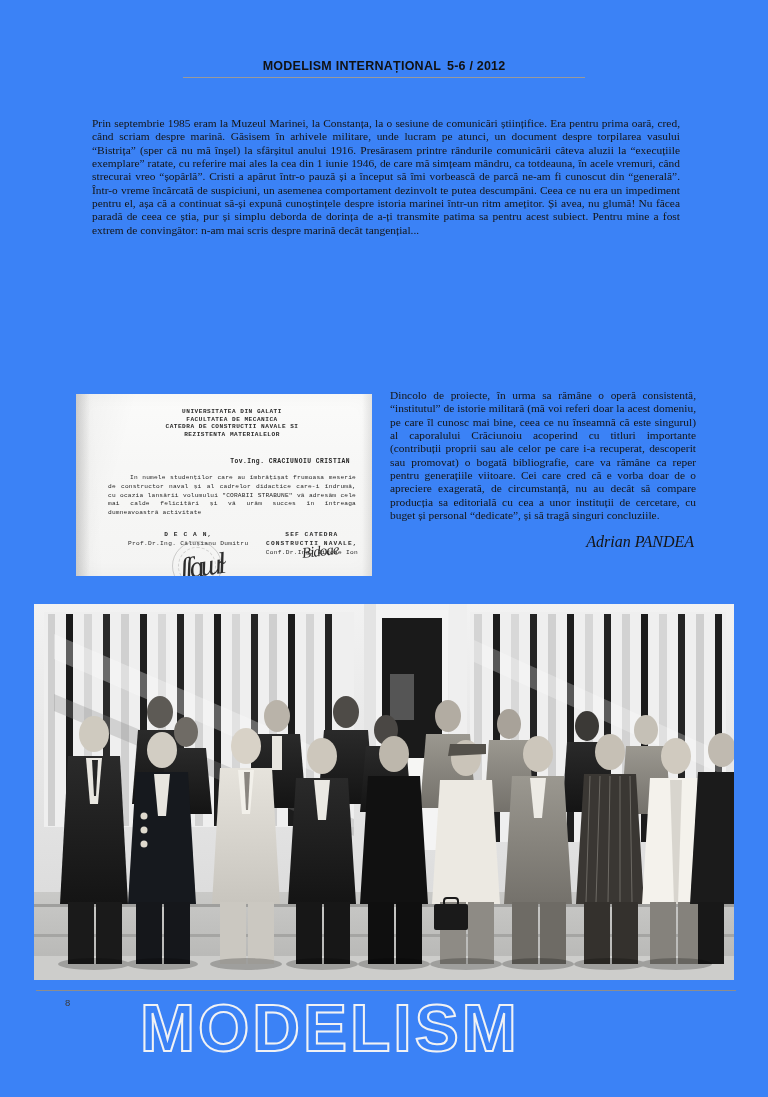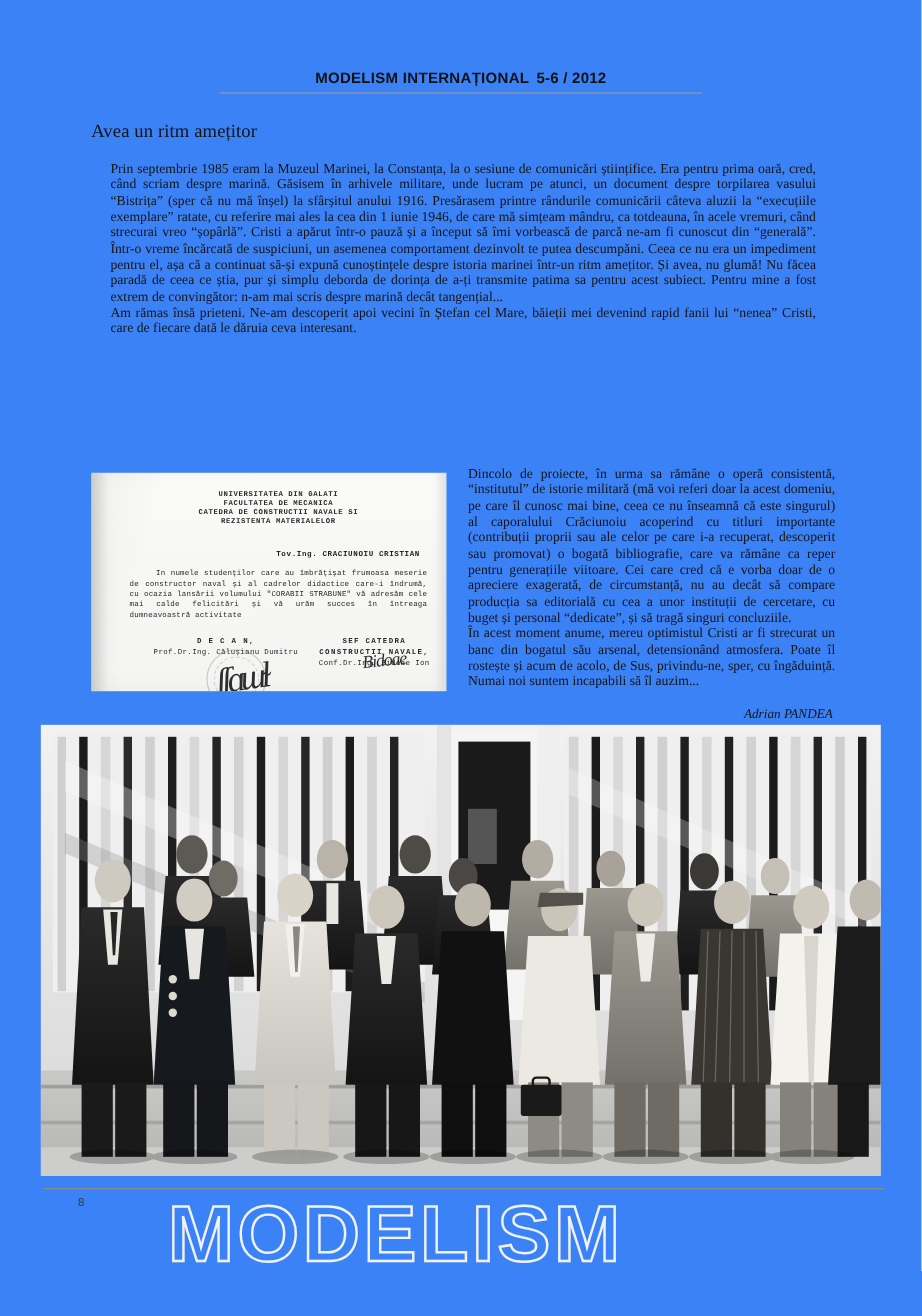--- a/index.html
+++ b/index.html
@@ -97,21 +97,21 @@
   .wrap-text {
     text-align: justify;
     font-size: 11.4px;
     line-height: 13.35px;
   }
   .wrap-text p { margin: 0; }
 
   .byline {
     text-align: right;
     font-style: italic;
-    font-size: 11px;
+    font-size: 16px;
     margin-top: 13px;
     padding-right: 2px;
   }
 
   
   .letter-scan {
     position: absolute;
     left: 76px;
     top: 394px;
     width: 296px;
@@ -281,32 +281,29 @@
 
 <div class="page">
 
   <div class="masthead">
     <div class="masthead-inner">
       <span class="masthead-title">MODELISM INTERNAȚIONAL</span><span class="masthead-issue">5-6 / 2012</span>
     </div>
   </div>
 
   <div class="article">
-    <h1 class="article-title">Avea un ritm amețitor</h1>
     <div class="body-text">
       <p>Prin septembrie 1985 eram la Muzeul Marinei, la Constanța, la o sesiune de comunicări științifice. Era pentru prima oară, cred, când scriam despre marină. Găsisem în arhivele militare, unde lucram pe atunci, un document despre torpilarea vasului “Bistrița” (sper că nu mă înșel) la  sfârșitul anului 1916. Presărasem printre rândurile comunicării câteva aluzii la “execuțiile exemplare” ratate, cu referire mai ales la cea din 1 iunie 1946, de care mă simțeam mândru, ca totdeauna, în acele vremuri, când strecurai vreo “șopârlă”. Cristi a apărut într-o pauză și a început să îmi vorbească de parcă ne-am fi cunoscut din “generală”. Într-o vreme încărcată de suspiciuni, un asemenea comportament dezinvolt te putea descumpăni. Ceea ce nu era un impediment pentru el, așa că a continuat să-și expună cunoștințele despre istoria marinei într-un ritm amețitor. Și avea, nu glumă! Nu făcea paradă de ceea ce știa, pur și simplu deborda de dorința de a-ți transmite patima sa pentru acest subiect. Pentru mine a fost extrem de convingător: n-am mai scris despre marină decât tangențial...</p>
-      <p>Am rămas însă prieteni. Ne-am descoperit apoi vecini în Ștefan cel Mare, băieții mei devenind rapid fanii lui “nenea” Cristi, care de fiecare dată le dăruia ceva interesant.</p>
     </div>
   </div>
 
   <div class="wrap-block">
     <div class="letter-float"></div>
     <div class="wrap-text">
       <p>Dincolo de proiecte, în urma sa rămâne o operă consistentă, “institutul” de istorie militară (mă voi referi doar la acest domeniu, pe care îl cunosc mai bine, ceea ce nu înseamnă că este singurul) al caporalului Crăciunoiu acoperind cu titluri importante (contribuții proprii sau ale celor pe care i-a recuperat, descoperit sau promovat) o bogată bibliografie, care va rămâne ca reper pentru generațiile viitoare. Cei care cred că e vorba doar de o apreciere exagerată, de circumstanță, nu au decât să compare producția sa editorială cu cea a unor instituții de cercetare, cu buget și personal “dedicate”, și să tragă singuri concluziile.</p>
-      <p>În acest moment anume, mereu optimistul Cristi ar fi strecurat un banc din bogatul său arsenal, detensionând atmosfera. Poate îl rostește și acum de acolo, de Sus, privindu-ne, sper, cu îngăduință. Numai noi suntem incapabili să îl auzim...</p>
       <div class="byline">Adrian PANDEA</div>
     </div>
   </div>
 
   <div class="letter-scan">
     <div class="ls-head">
       <div>UNIVERSITATEA DIN GALATI</div>
       <div>FACULTATEA DE MECANICA</div>
       <div>CATEDRA DE CONSTRUCTII NAVALE SI</div>
       <div>REZISTENTA MATERIALELOR</div>

